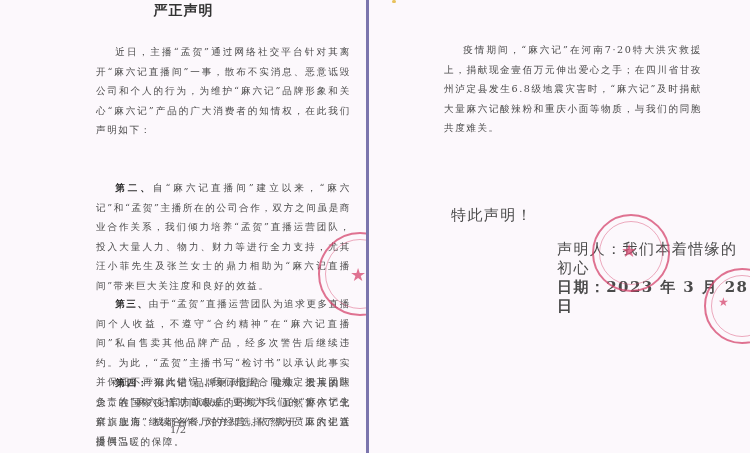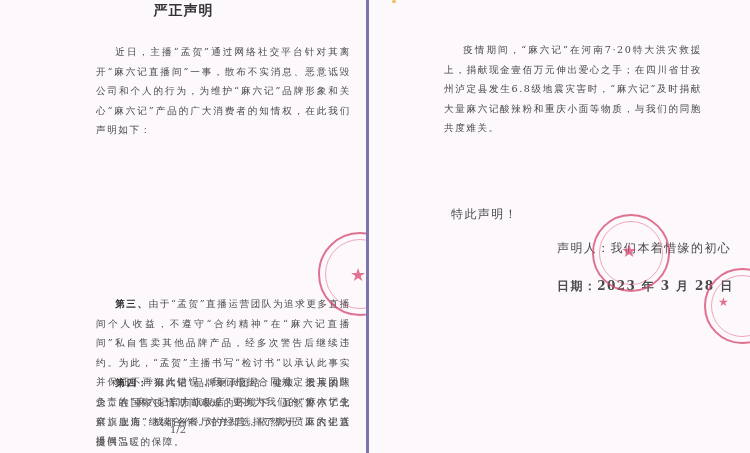--- a/index.html
+++ b/index.html
@@ -29,21 +29,21 @@
       position: absolute; font-size: 9.6px; line-height: 19.6px;
       letter-spacing: 1.55px; color: #4a4a4a; text-align: justify;
     }
     .left-para { left: 52px; width: 255px; margin-left: 44px; }
     .indent { text-indent: 2em; }
     .bold-lead { font-weight: bold; color: #2c2c2c; }
     .page-num {
       position: absolute; left: 170px; top: 424px; font-size: 10px; color: #555;
     }
     .sig {
-      position: absolute; font-size: 12px; letter-spacing: 1.4px; color: #4a4a4a;
+      position: absolute; font-size: 15px; letter-spacing: 1.4px; color: #4a4a4a;
     }
     .stamp {
       position: absolute; border-radius: 50%;
       border: 2px solid rgba(214, 70, 110, 0.75);
       box-sizing: border-box;
     }
     .stamp::before {
       content: ""; position: absolute; inset: 5px; border-radius: 50%;
       border: 1px solid rgba(214, 70, 110, 0.45);
     }
@@ -65,20 +65,23 @@
 <div class="page page-right"></div>
 <div class="divider"></div>
 <div class="yellow-dot"></div>
 
 <div class="clip-left">
   <div class="title">严正声明</div>
 
   <div class="para left-para indent" style="top:42px;">近日，主播“孟贺”通过网络社交平台针对其离开“麻六记直播间”一事，散布不实消息、恶意诋毁公司和个人的行为，为维护“麻六记”品牌形象和关心“麻六记”产品的广大消费者的知情权，在此我们声明如下：</div>
 
 
+  <div class="para left-para indent" style="top:178px;">
+    <span class="bold-lead">第二、</span><span>自“麻六记直播间”建立以来，“麻六记”和“孟贺”主播所在的公司合作，双方之间虽是商业合作关系，我们倾力培养“孟贺”直播运营团队，投入大量人力、物力、财力等进行全力支持，尤其汪小菲先生及张兰女士的鼎力相助为“麻六记直播间”带来巨大关注度和良好的效益。</span>
+  </div>
 
 
   <div class="para left-para indent" style="top:294px;">
     <span class="bold-lead">第三、</span><span>由于“孟贺”直播运营团队为追求更多直播间个人收益，不遵守“合约精神”在“麻六记直播间”私自售卖其他品牌产品，经多次警告后继续违约。为此，“孟贺”主播书写“检讨书”以承认此事实并保证不再犯此错误，我们根据合同规定把其团队负责的“麻六记官方旗舰店”更换为我们的“麻六记生鲜旗舰店”继续合作，对方却选择了离开“麻六记直播间”。</span>
   </div>
 
   <div class="para left-para indent" style="top:373px;font-family:Liberation Serif, serif;">
     <span class="bold-lead">第四：</span><span>“麻六记”品牌秉承团结、健康、发展的理念，在国家疫情期间艰难的环境下，虽然暂停了北京、上海、成都各餐厅的经营，依然为员工的生活提供温暖的保障。</span>
   </div>
 

